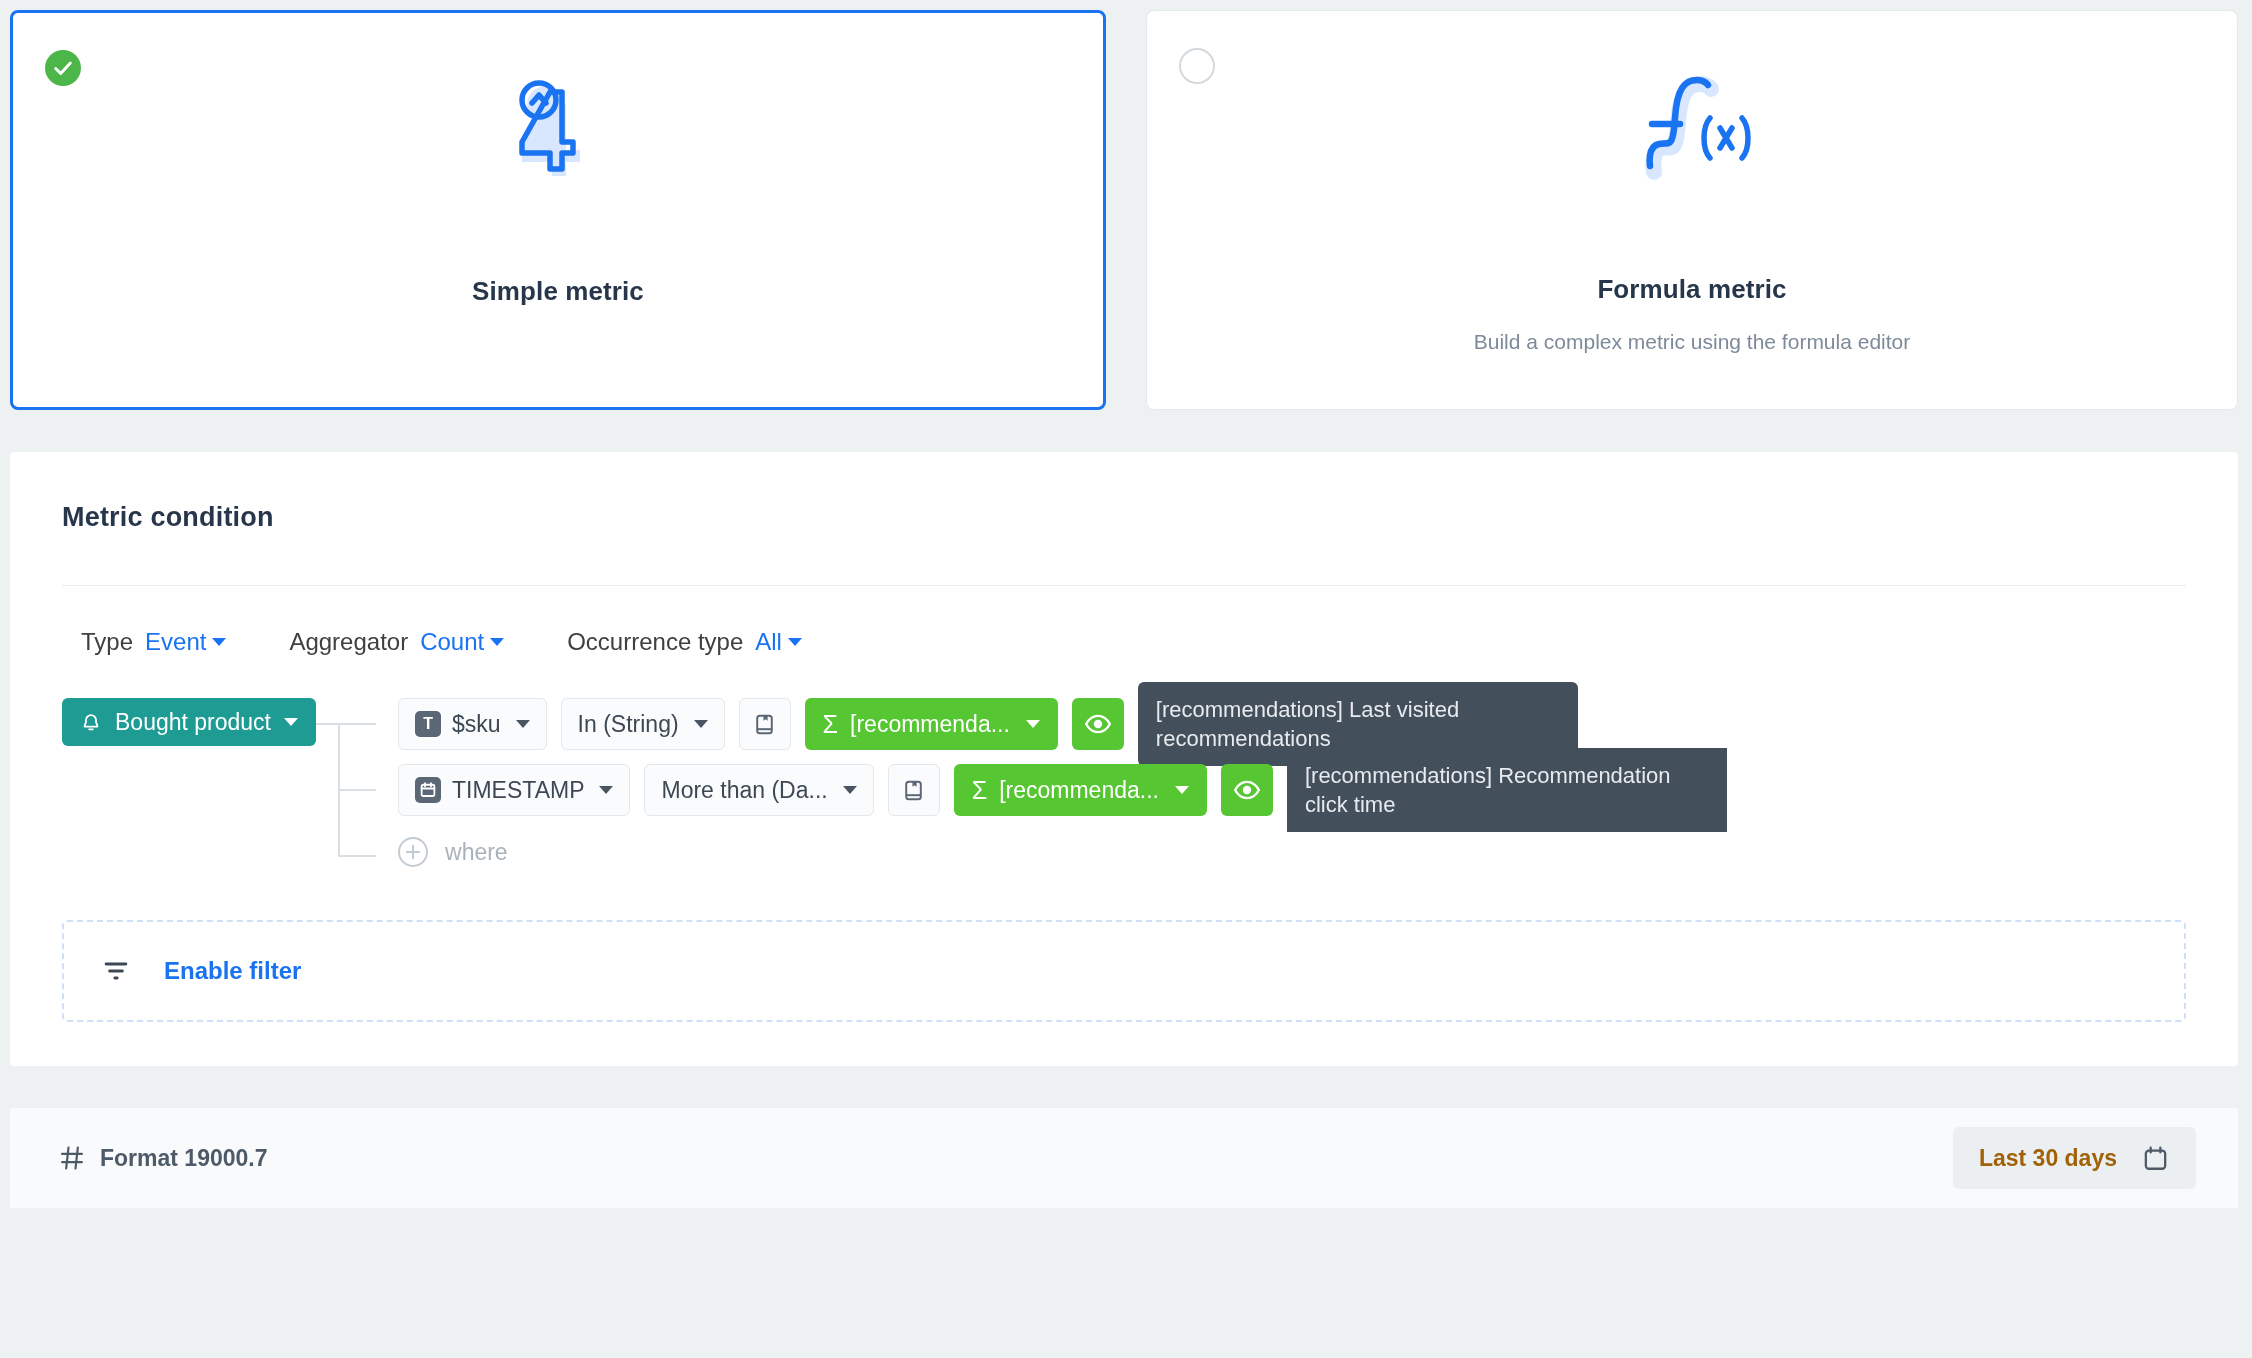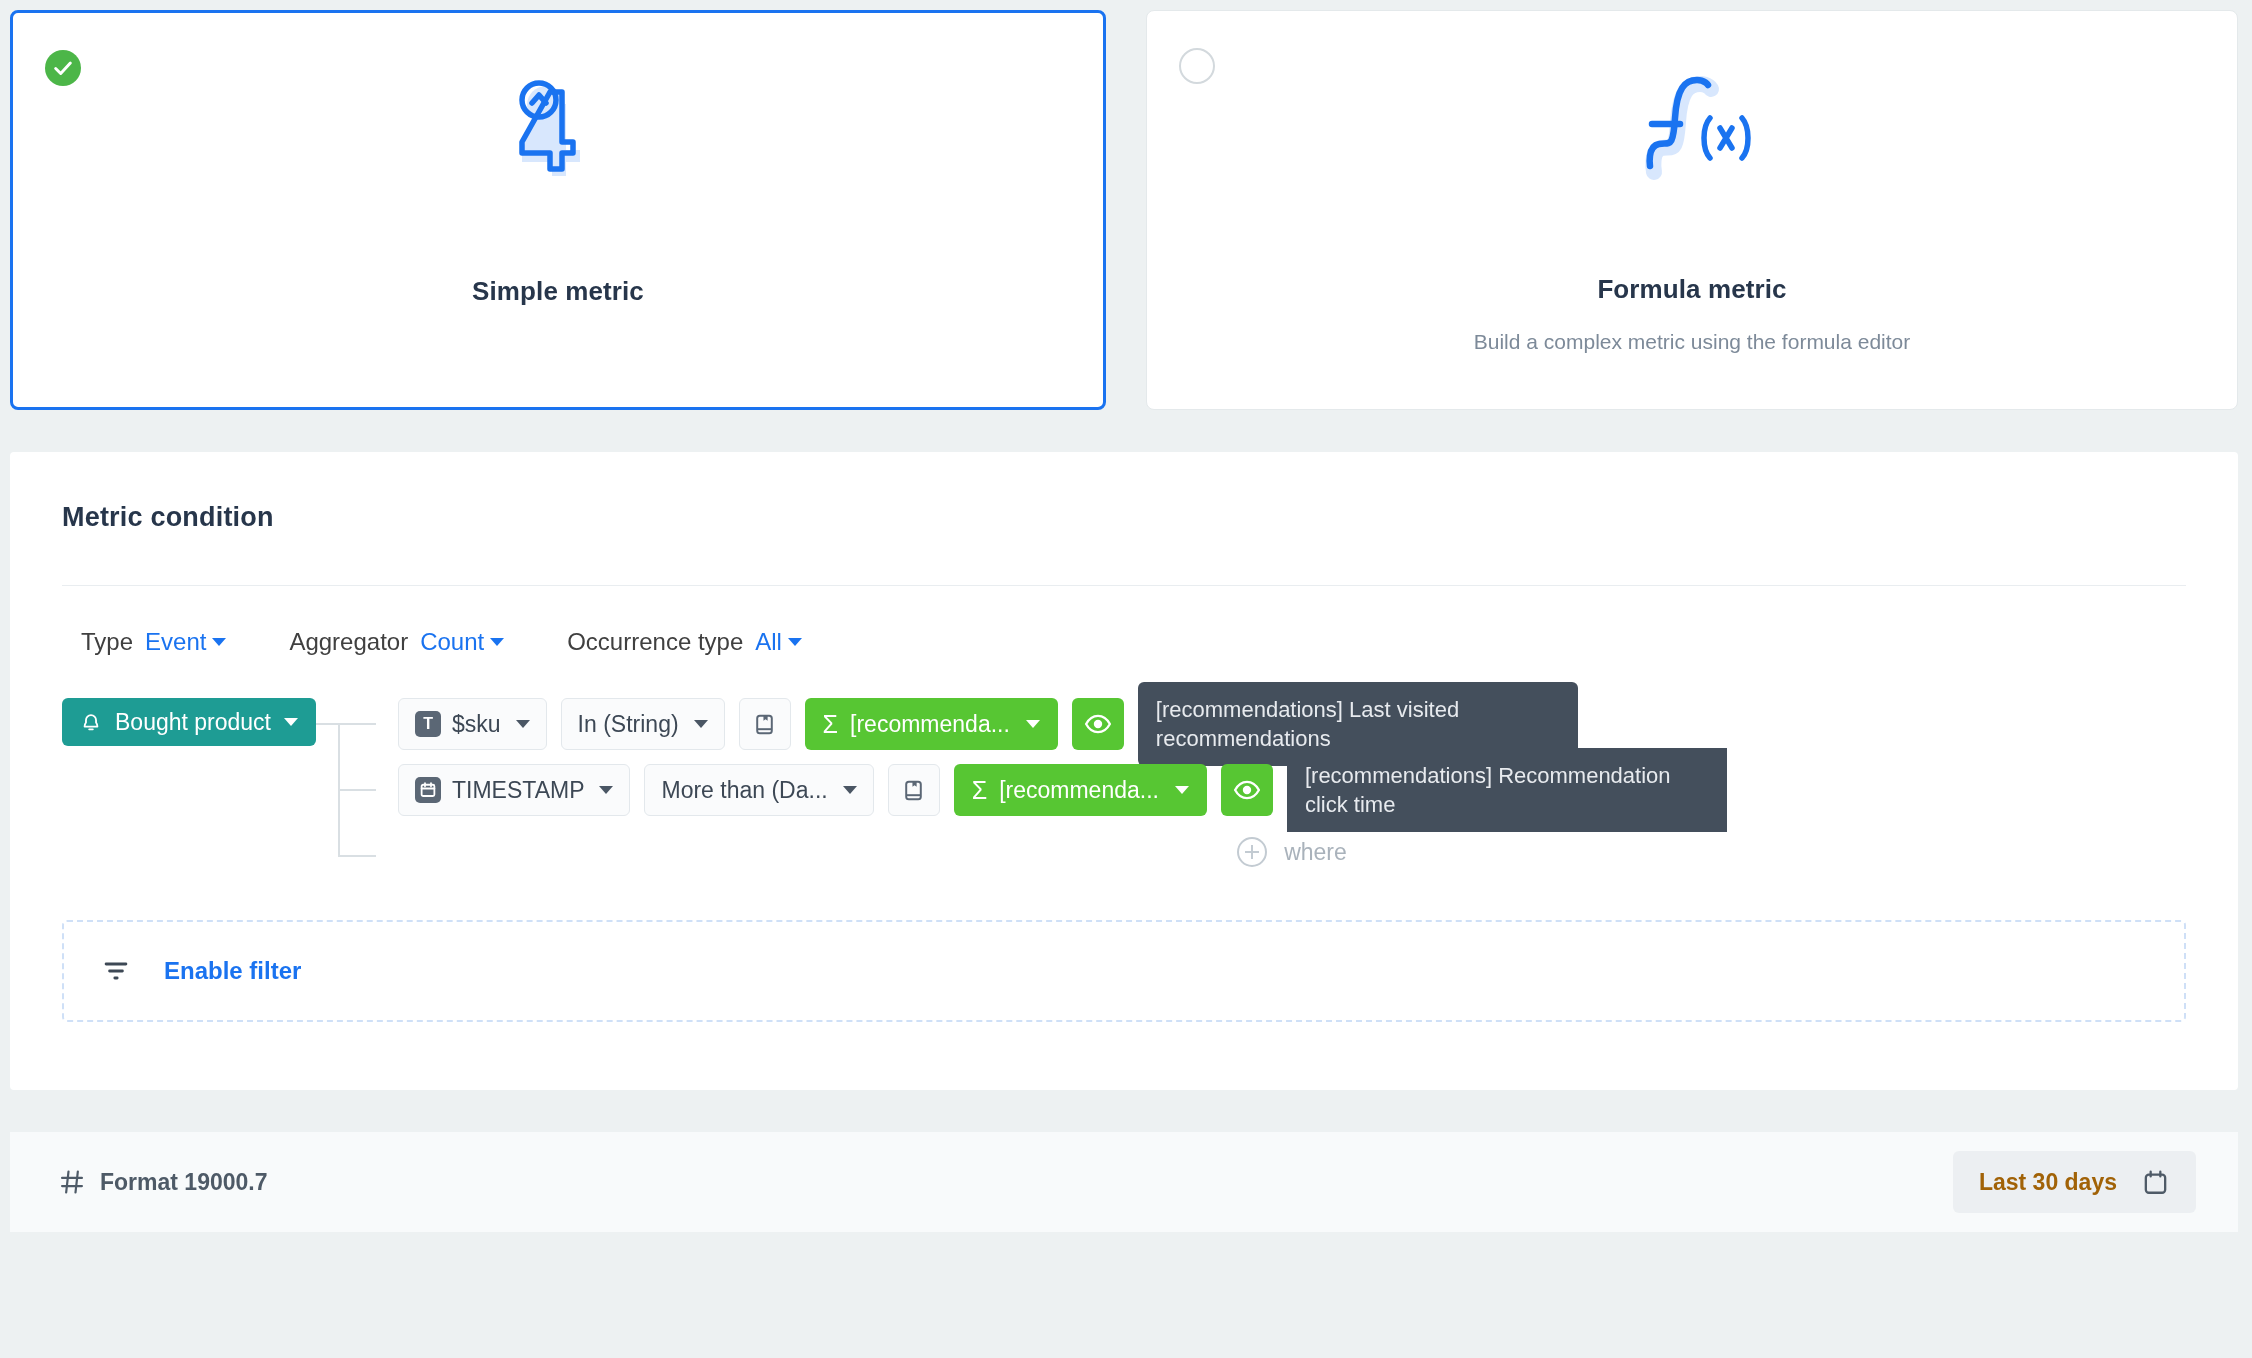--- a/index.html
+++ b/index.html
@@ -42,21 +42,21 @@
   .card-desc {
     margin-top: 22px; text-align: center; line-height: 1.45;
     font-size: 21px; color: #7d8a99; max-width: 560px;
   }
 
   
   .panel {
     margin: 42px 14px 0 10px;
     background: #ffffff;
     border-radius: 4px;
-    padding: 50px 52px 68px 52px;
+    padding: 50px 52px 44px 52px;
   }
   .panel-title { font-size: 27px; font-weight: 700; color: #27364b; letter-spacing: .2px; }
   .divider { margin-top: 52px; height: 1px; background: #e9edf0; }
 
   .opt-row {
     margin-top: 42px;
     display: flex; align-items: center; gap: 0;
     font-size: 24px; color: #36424f;
   }
   .opt-label { color: #404040; margin-left: 19px; }
@@ -133,21 +133,21 @@
   .eyebtn svg { width: 28px; height: 28px; }
 
   .tooltip {
     background: #444f5c; color: #e7eaee;
     font-size: 22px; line-height: 1.34;
     padding: 13px 18px;
     max-width: 440px;
   }
   .tooltip.rounded { border-radius: 6px; }
 
-  .where-row { display: flex; align-items: center; gap: 17px; height: 44px; justify-content: center; }
+  .where-row { display: flex; align-items: center; gap: 17px; height: 44px; }
   .plus-circle { width: 30px; height: 30px; border-radius: 50%; border: 2px solid #c3cbd2; position: relative; }
   .plus-circle:before, .plus-circle:after { content:""; position:absolute; background:#c3cbd2; }
   .plus-circle:before { left: 6px; top: 12px; width: 14px; height: 2px; }
   .plus-circle:after  { top: 6px; left: 12px; height: 14px; width: 2px; }
   .where-label { font-size: 23px; color: #a9b2bb; }
 
   .filter-box {
     margin-top: 46px;
     border: 2px dashed #cfe0f7; border-radius: 5px;
     height: 102px; display: flex; align-items: center; padding-left: 36px; gap: 32px;

